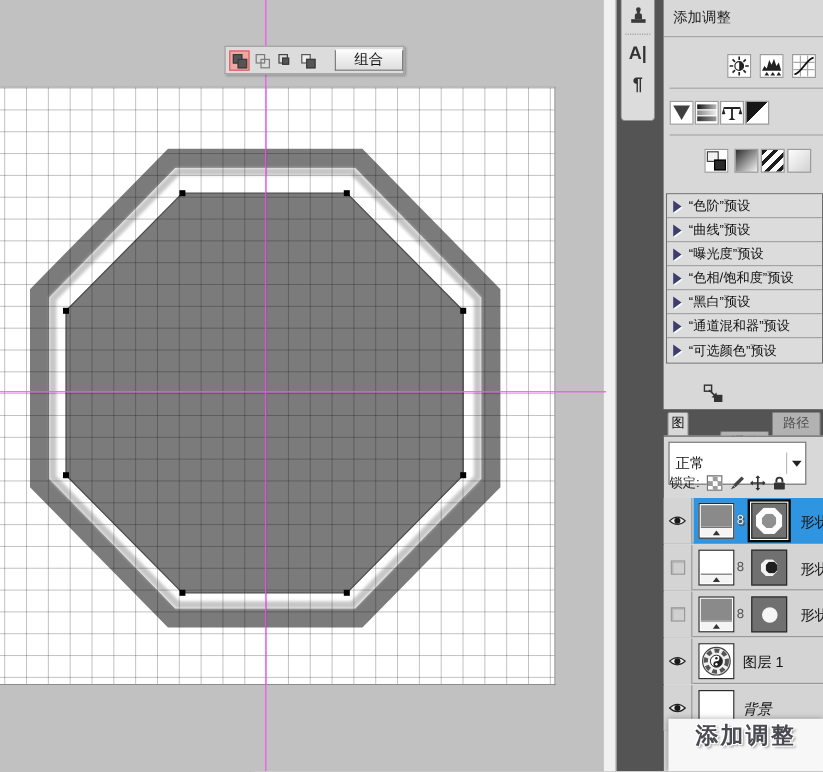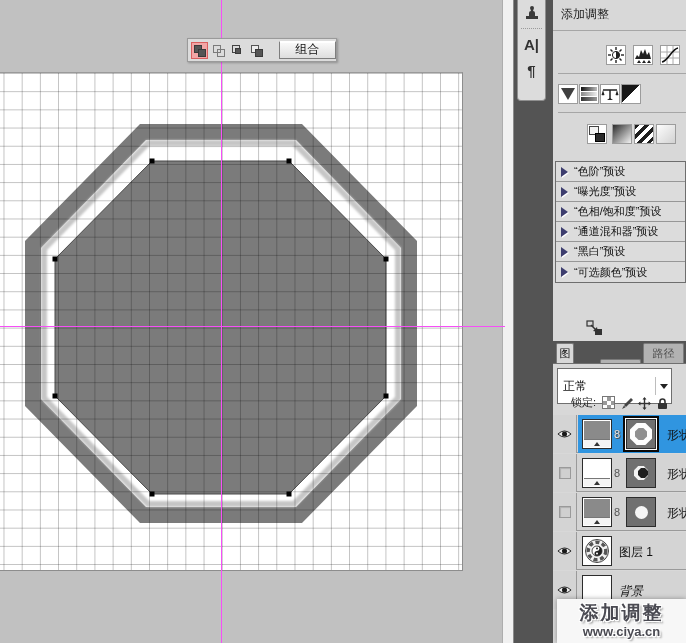--- a/index.html
+++ b/index.html
@@ -68,21 +68,21 @@
   .ptab.active { background:#d8d8d8; color:#111; }
   .ptab.inactive { background:#b2b2b2; color:#4e4e4e; }
   #layers-body { position:absolute; left:0; top:22px; width:133px; height:280px; background:#d8d8d8; border-top:1px solid #6f6f6f; }
 
   #blend-select { position:absolute; left:4px; top:4px; width:115px; height:36px; background:#fff;
      border:1px solid #6f6f6f; display:flex; align-items:center; }
   #blend-value { font-size:12px; color:#111; padding-left:5px; flex:1; }
   #blend-arrow { width:16px; height:18px; border-left:1px solid #bdbdbd; display:flex; align-items:center; justify-content:center; }
   .tri-d { width:0; height:0; border-top:5px solid #222; border-left:4px solid transparent; border-right:4px solid transparent; }
 
-  #lock-row { position:absolute; left:0; top:28px; width:133px; height:20px; display:flex; align-items:center;padding-left:13px; }
+  #lock-row { position:absolute; left:0; top:28px; width:133px; height:20px; display:flex; align-items:center; }
   #lock-label { font-size:11px; color:#222; margin-left:5px; margin-right:6px; }
   .lock-icon { width:13px; height:13px; margin-right:5px; position:relative; }
   .checker { background:#fff;
      background-image:linear-gradient(45deg,#9a9a9a 26%,transparent 26%,transparent 74%,#9a9a9a 74%),
                       linear-gradient(45deg,#9a9a9a 26%,transparent 26%,transparent 74%,#9a9a9a 74%);
      background-size:8px 8px; background-position:0 0,4px 4px; border:1px solid #777; }
 
   #layer-list { position:absolute; left:0; top:51px; width:133px; height:229px; }
   .lrow { position:absolute; left:0; width:133px; height:38px; border-bottom:1px solid #9a9a9a; background:#d4d4d4; }
   .eye-cell { position:absolute; left:0; top:0; width:24px; height:38px; border-right:1px solid #9a9a9a; background:#d4d4d4;
@@ -282,33 +282,37 @@
       <div class="icon-box" style="background:linear-gradient(135deg,#fdfdfd,#d2d2d2);"></div>
     </div>
 
     <div class="preset-list">
       <div class="preset-row">
         <span class="tri-e"></span>
         <span class="preset-label">“色阶”预设</span>
       </div>
       <div class="preset-row">
         <span class="tri-e"></span>
+        <span class="preset-label">“曲线”预设</span>
+      </div>
+      <div class="preset-row">
+        <span class="tri-e"></span>
         <span class="preset-label">“曝光度”预设</span>
       </div>
       <div class="preset-row">
         <span class="tri-e"></span>
         <span class="preset-label">“色相/饱和度”预设</span>
       </div>
       <div class="preset-row">
         <span class="tri-e"></span>
+        <span class="preset-label">“黑白”预设</span>
+      </div>
+      <div class="preset-row">
+        <span class="tri-e"></span>
         <span class="preset-label">“通道混和器”预设</span>
-      </div>
-      <div class="preset-row">
-        <span class="tri-e"></span>
-        <span class="preset-label">“黑白”预设</span>
       </div>
       <div class="preset-row">
         <span class="tri-e"></span>
         <span class="preset-label">“可选颜色”预设</span>
       </div>
     </div>
 
     <div style="position:absolute;left:33px;top:320px;">
       <svg width="18" height="17" viewBox="0 0 18 17">
         <rect x="1" y="1" width="6" height="5" fill="none" stroke="#333" stroke-width="1.2"></rect>
@@ -460,16 +464,15 @@
             <span class="label plain italic">背景</span>
           </div>
         </div>
 
       </div>
     </div>
   </div>
 
   <div id="watermark">
     <div id="wm-line1">添加调整</div>
-    <div id="wm-line2">www.ciya.cn</div>
   </div>
 
 </div>
 
 </body></html>

